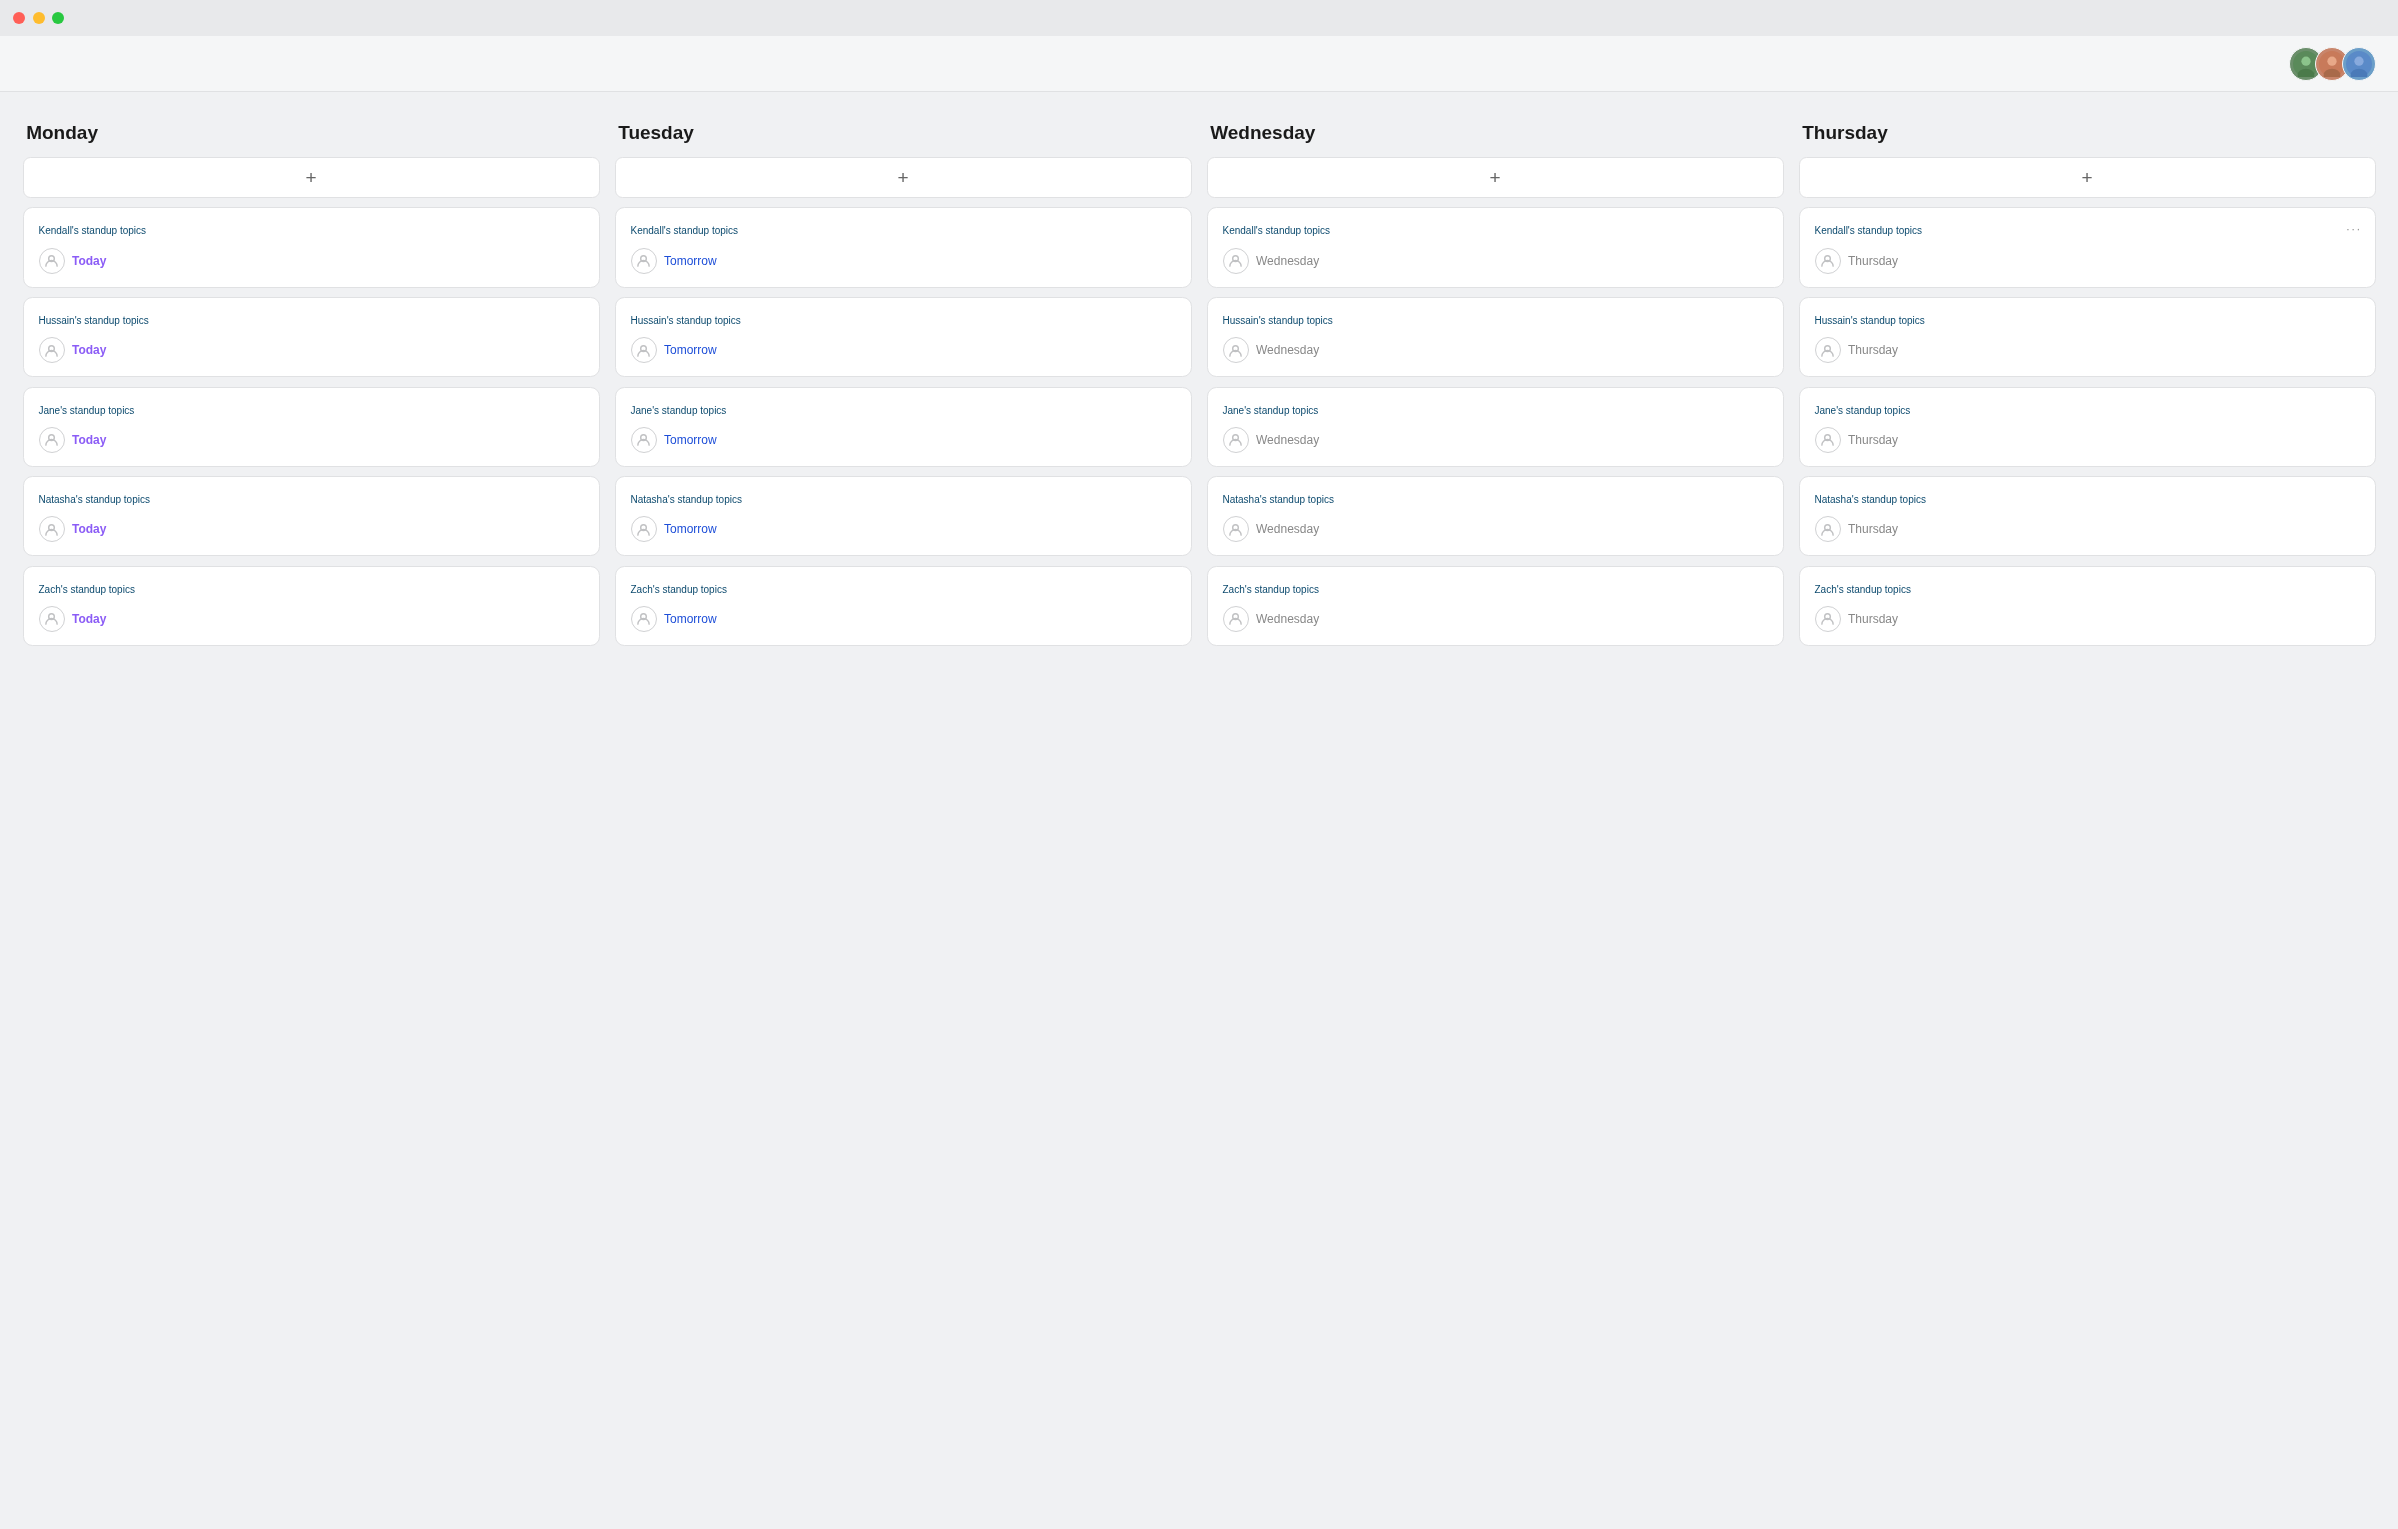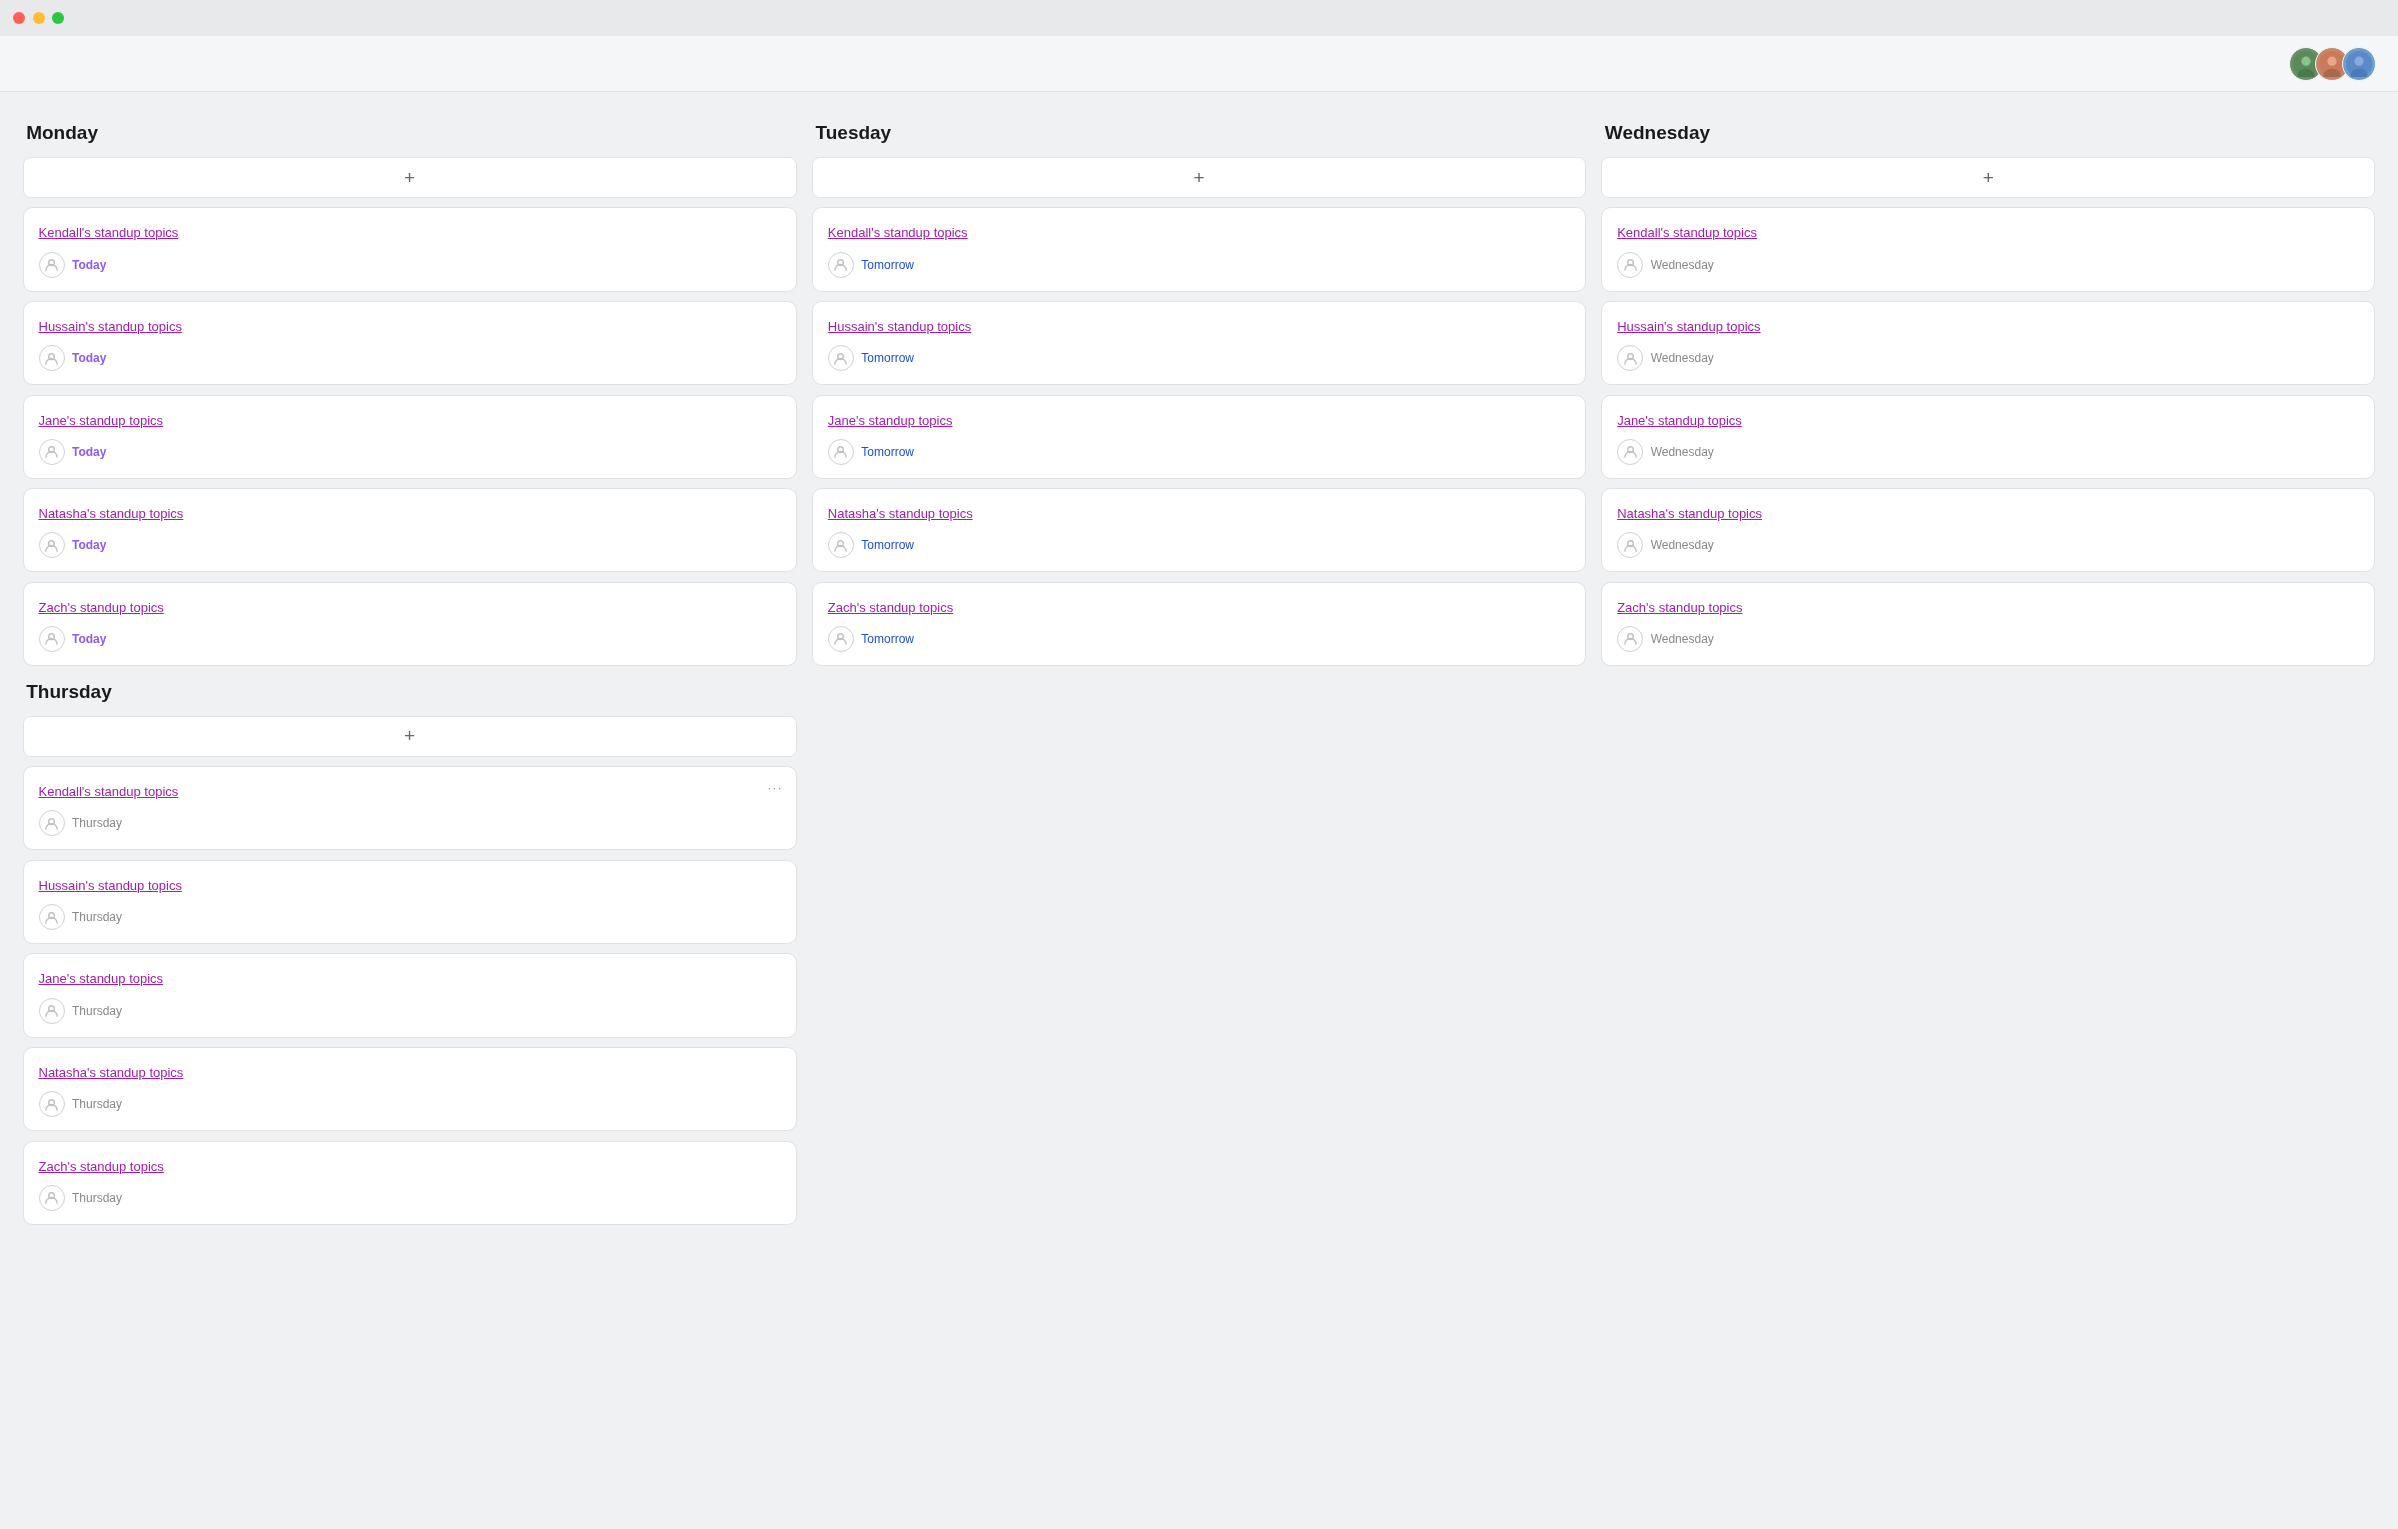--- a/index.html
+++ b/index.html
@@ -69,21 +69,21 @@
     .avatar-1 { background: #6b8f6b; }
     .avatar-2 { background: #c8856b; }
     .avatar-3 { background: #6b9ec8; }
 
     .main-content {
       padding: 30px 22.5px 22.5px;
     }
 
     .columns-container {
       display: grid;
-      grid-template-columns: repeat(3, 1fr);
+      grid-template-columns: repeat(4, 1fr);
       gap: 15px;
     }
 
     .column-header {
       font-size: 19px;
       font-weight: 700;
       color: #1a1a1a;
       margin-bottom: 13px;
       padding-left: 3.7px;
     }
@@ -111,25 +111,24 @@
 
     .card {
       background: white;
       border: 0.9px solid #e0e1e3;
       border-radius: 9.4px;
       padding: 17px 15px 13px;
       position: relative;
     }
 
     .card-title {
-      font-size: 13px;
+      font-size: 10px;
       font-weight: 500;
-      color: #a21caf;
+      color: #0c4a6e;
       margin-bottom: 11.2px;
-      text-decoration: underline;
     }
 
     .card-meta {
       display: flex;
       align-items: center;
       gap: 7.5px;
     }
 
     .card-avatar-icon {
       width: 26px;

